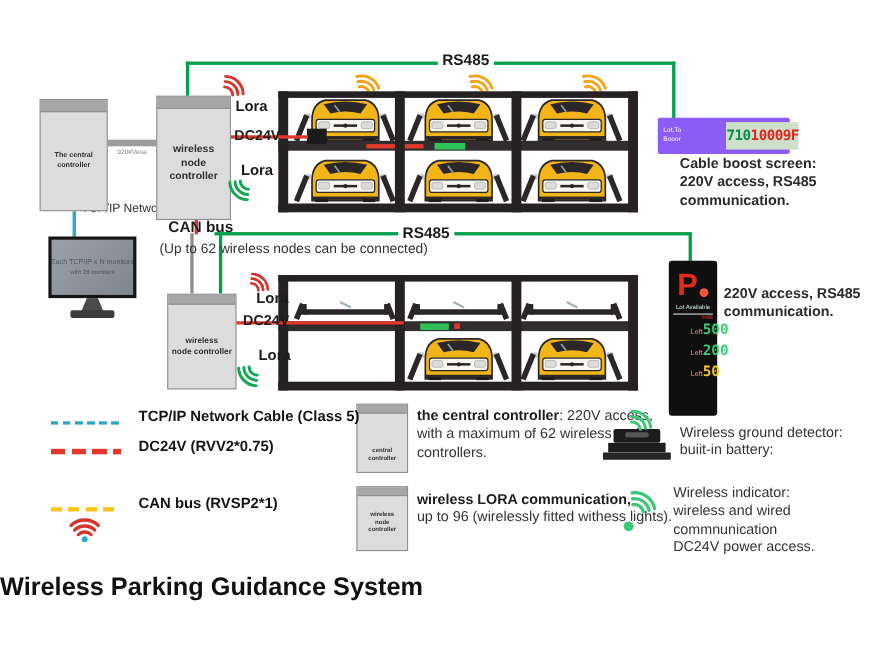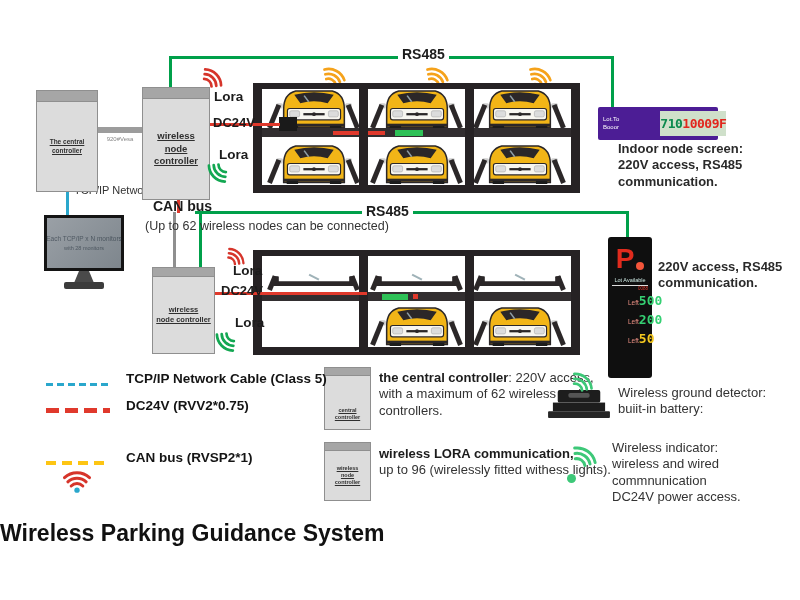--- a/index.html
+++ b/index.html
@@ -8,21 +8,21 @@
   .abs{position:absolute;}
   
   .wire{position:absolute;}
   .wire-label{position:absolute;font-weight:bold;font-size:14px;color:#1c1c1c;}
   .wire-label.bgw{background:#fff;padding:0 4px;}
   .small-label{position:absolute;font-size:11px;color:#333;}
   
   .ctrl-box{position:absolute;background:#dcdcdc;border:1px solid #8f8f8f;display:flex;flex-direction:column;box-sizing:border-box;}
   .ctrl-head{height:10px;background:#a6a6a6;border-bottom:1px solid #8f8f8f;}
   .ctrl-label{flex:1;display:flex;align-items:center;justify-content:center;text-align:center;
-              font-weight:bold;color:#2f2f2f;padding:0 3px;line-height:1.3;white-space:pre-line;text-decoration:underline;}
+              font-weight:bold;color:#2f2f2f;padding:0 3px;line-height:1.3;white-space:pre-line;}
   
   .rack{position:absolute;}
   .rack .beam{position:absolute;left:0;right:0;background:#262224;}
   .rack .beam.top{top:0;height:6px;}
   .rack .beam.mid{height:9px;background:#322e30;}
   .rack .beam.bottom{bottom:0;height:8px;}
   .rack .pillar{position:absolute;top:0;bottom:0;width:9px;background:#262224;}
   .rack .row{position:absolute;left:9px;right:9px;display:flex;}
   #rack1 .beam.mid{top:45px;}
   #rack2 .beam.mid{top:42px;}
@@ -34,21 +34,21 @@
   .bay.sup::before,.bay.sup::after{content:"";position:absolute;bottom:1px;width:5px;height:25px;background:#2b2728;}
   .bay.sup::before{left:5px;transform:rotate(22deg);transform-origin:bottom;}
   .bay.sup::after{right:5px;transform:rotate(-22deg);transform-origin:bottom;}
   #rack2 .row1 .bay.sup::before,#rack2 .row1 .bay.sup::after{height:15px;}
   .car{width:80px;height:44px;}
   .tray{width:84px;height:18px;}
   .car-wifi{position:absolute;top:-22px;left:50%;margin-left:4px;width:30px;height:27px;
             transform:rotate(28deg);color:#f5a21b;}
   .strip{position:absolute;}
   
-  .indoor{position:absolute;background:#4c1d95;border-radius:2px;display:flex;align-items:center;gap:40px;}
+  .indoor{position:absolute;background:#8b5cf6;border-radius:2px;display:flex;align-items:center;gap:40px;}
   .indoor .badge{margin-left:5px;width:38px;font-size:6px;color:#fff;line-height:1.2;}
   .indoor .lcd{margin-left:1px;width:70px;height:25px;background:#cfe0ca;display:flex;align-items:center;justify-content:center;
                font-family:"DejaVu Sans Mono",monospace;font-weight:bold;font-size:13px;letter-spacing:-.5px;}
   
   .outdoor{position:absolute;background:#0f0f0f;border-radius:3px;box-sizing:border-box;padding-top:4px;}
   .outdoor .prow{display:flex;align-items:flex-end;justify-content:center;height:32px;}
   .outdoor .p{font-size:28px;line-height:28px;font-weight:bold;color:#e02b1d;}
   .outdoor .pdot{width:8px;height:8px;border-radius:50%;background:#f4553a;margin:0 0 3px 2px;}
   .outdoor .avail{margin-top:4px;text-align:center;font-size:5.5px;color:#cde9e3;}
   .outdoor .divline{border-top:1px solid #ddd;width:84%;margin:2px auto 0;}
@@ -289,21 +289,21 @@
   <div class="wire-label" style="left:235px;top:315px;font-size:13.5px">Lora</div>
 
   <div class="indoor" style="left:598px;top:107px;width:120px;height:33px">
     <span class="badge">Lot.To Booor</span>
     <div class="lcd">
       <span style="color:#0c8a4d">710</span>
         <span style="color:#e2261d">10009F</span>
     </div>
   </div>
   <div class="caption abs" style="left:618px;top:141px;width:140px">
-    <span>Indoor node screen:</span>
+    <span>Cable boost screen:</span>
     <span>220V access, RS485</span>
     <span>communication.</span>
   </div>
 
   <div class="outdoor" style="left:608px;top:237px;width:44px;height:141px">
     <div class="prow">
       <span class="p">P</span>
       <span class="pdot"></span>
     </div>
     <div class="avail">Lot Available</div>

